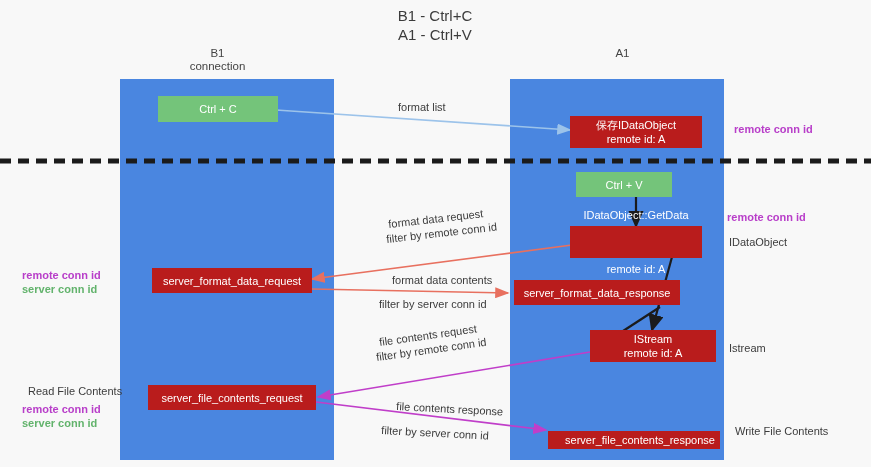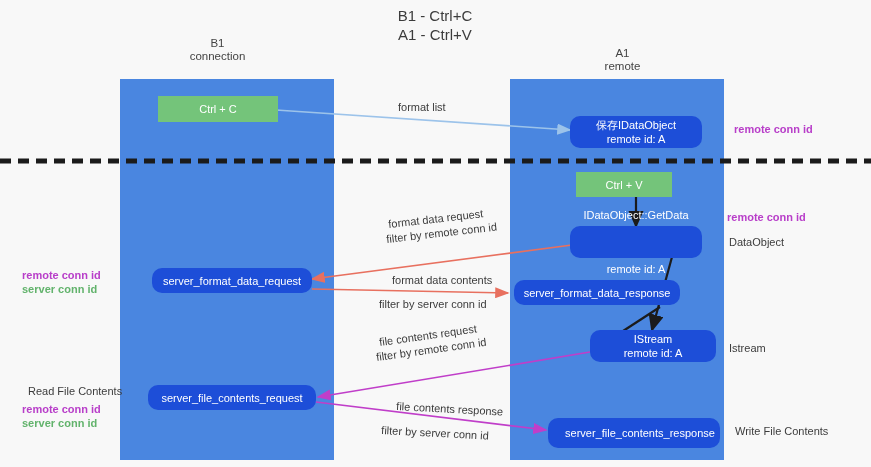--- a/index.html
+++ b/index.html
@@ -38,21 +38,21 @@
     box-sizing: border-box;
     display: flex;
     flex-direction: column;
     align-items: center;
     justify-content: center;
     text-align: center;
     color: #ffffff;
     font-size: 11px;
     line-height: 14px;
   }
-  .node.orange { background: #1d4ed8; border-radius: 10px; }
+  .node.orange { background: #b91c1c; }
   .node.green  { background: #74c47a; }
   .lbl {
     position: absolute;
     font-size: 11px;
     color: #3c3c3c;
     white-space: nowrap;
   }
   .lbl.purple { color: #b83ec9; font-weight: bold; }
   .lbl.green  { color: #62b36c; font-weight: bold; }
   .lbl.rot {
@@ -74,27 +74,26 @@
   }
 </style>
 </head>
 <body>
 
 <div id="canvas">
 
   <div class="title" style="left:335px; top:6px; width:200px;">B1 - Ctrl+C
 A1 - Ctrl+V</div>
 
-  <div class="col-head" style="left:150px; top:37px; width:135px;">
+  <div class="col-head" style="left:150px; top:47px; width:135px;">
     <div>B1</div>
     <div>connection</div>
   </div>
   <div class="col-head" style="left:555px; top:47px; width:135px;">
     <div>A1</div>
-    <div>remote</div>
   </div>
 
   <div class="col" style="left:120px; top:79px; width:214px; height:381px;"></div>
   <div class="col" style="left:510px; top:79px; width:214px; height:381px;"></div>
 
   <svg class="layer">
     <defs>
       <marker id="ah-blue" markerWidth="9" markerHeight="7" refX="8" refY="3.5" orient="auto">
         <polygon points="0 0, 9 3.5, 0 7" fill="#9cc3ea"></polygon>
       </marker>
@@ -156,21 +155,21 @@
 
   <div class="node orange" style="left:590px; top:330px; width:126px; height:32px;">
     <span>IStream</span>
     <span>remote id: A</span>
   </div>
 
   <div class="node orange" style="left:148px; top:385px; width:168px; height:25px;">
     <span>server_file_contents_request</span>
   </div>
 
-  <div class="node orange" style="left:548px; top:418px; width:172px; height:30px;padding-left:12px;">
+  <div class="node orange" style="left:548px; top:431px; width:172px; height:18px;padding-left:12px;">
     <span>server_file_contents_response</span>
   </div>
 
   <div class="lbl" style="left:398px; top:101px;">format list</div>
 
   <div class="lbl rot" style="left:389px; top:218px; transform:rotate(-6.5deg);">format data request</div>
   <div class="lbl rot" style="left:387px; top:233px; transform:rotate(-6.5deg);">
     <span>filter by </span><span class="purple">remote conn id</span>
   </div>
 
@@ -184,21 +183,21 @@
     <span>filter by </span><span class="purple">remote conn id</span>
   </div>
 
   <div class="lbl rot" style="left:396px; top:400px; transform:rotate(3deg);">file contents response</div>
   <div class="lbl rot" style="left:381px; top:424px; transform:rotate(3deg);">
     <span>filter by </span><span class="purple">server conn id</span>
   </div>
 
   <div class="sidelbl lbl purple" style="left:734px; top:123px;">remote conn id</div>
   <div class="sidelbl lbl purple" style="left:727px; top:211px;">remote conn id</div>
-  <div class="sidelbl" style="left:729px; top:236px;">DataObject</div>
+  <div class="sidelbl" style="left:729px; top:236px;">IDataObject</div>
   <div class="sidelbl" style="left:729px; top:342px;">Istream</div>
   <div class="sidelbl" style="left:735px; top:425px;">Write File Contents</div>
 
   <div class="sidelbl lbl purple" style="left:22px; top:269px;">remote conn id</div>
   <div class="sidelbl lbl green" style="left:22px; top:283px;">server conn id</div>
 
   <div class="sidelbl" style="left:28px; top:385px;">Read File Contents</div>
   <div class="sidelbl lbl purple" style="left:22px; top:403px;">remote conn id</div>
   <div class="sidelbl lbl green" style="left:22px; top:417px;">server conn id</div>
 

